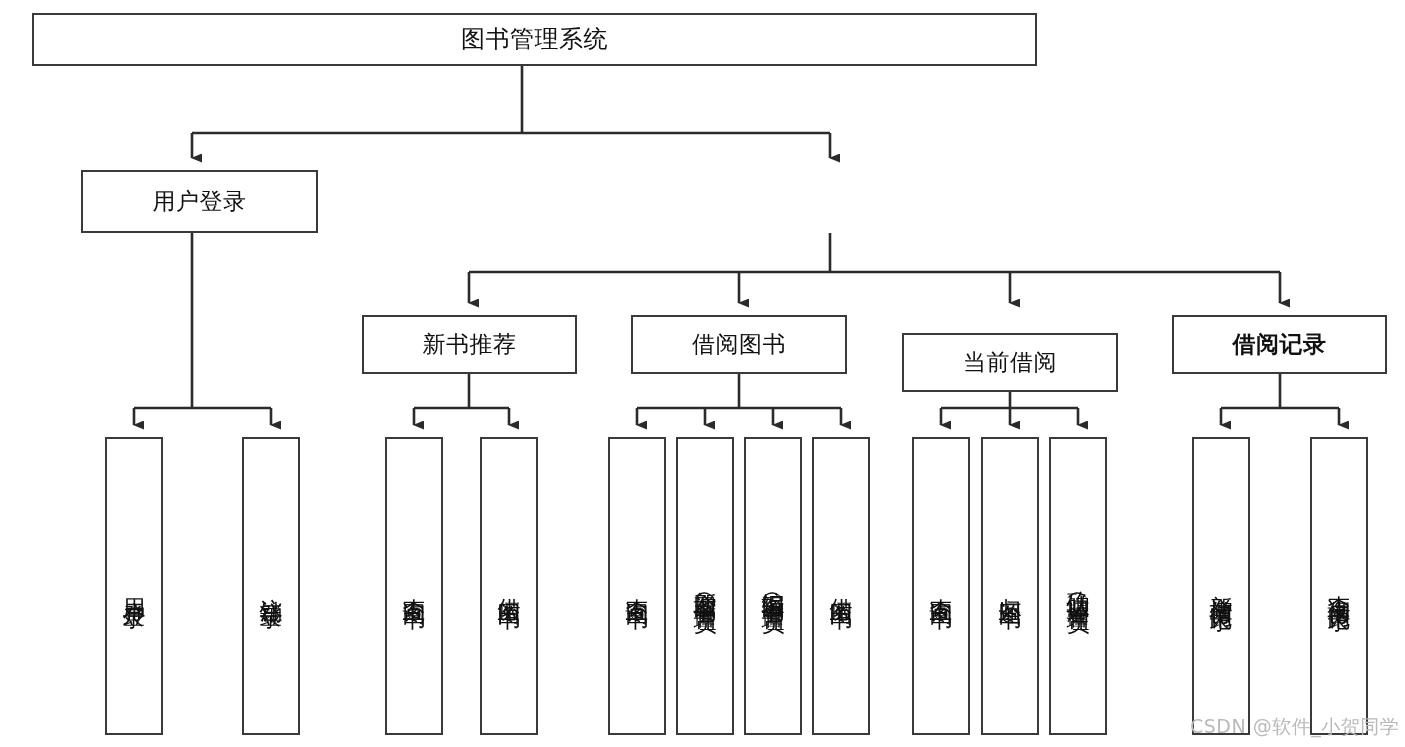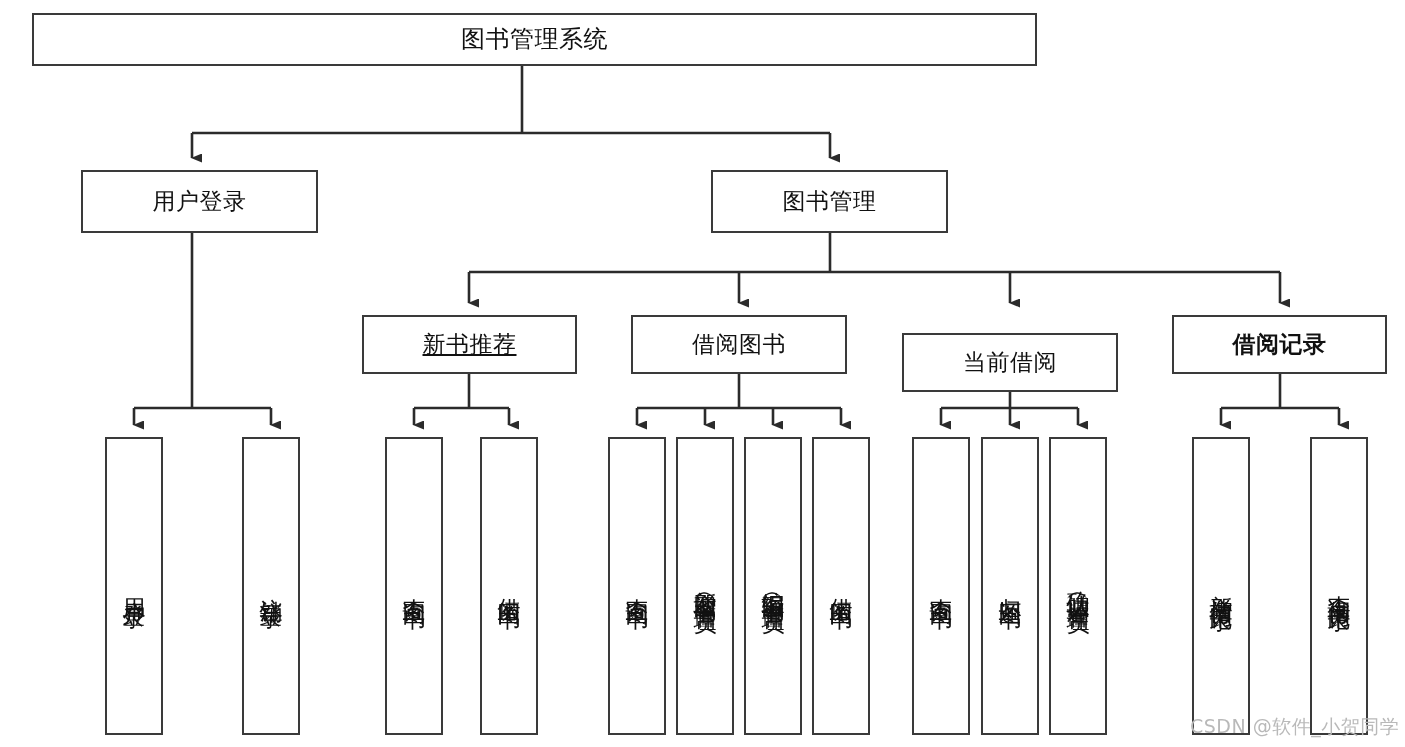--- a/index.html
+++ b/index.html
@@ -123,25 +123,22 @@
   </svg>
 
   <div class="node horizontal" id="node-root" style="left:32px; top:13px; width:1005px; height:53px;">
     <span class="label">图书管理系统</span>
   </div>
 
   <div class="node horizontal" style="left:81px; top:170px; width:237px; height:63px;">
     <span class="label">用户登录</span>
   </div>
 
-  <div class="node horizontal" style="left:711px; top:170px; width:237px; height:63px;">
-    <span class="label">图书管理</span>
-  </div>
-
-  <div class="node horizontal" style="left:362px; top:315px; width:215px; height:59px;text-decoration:underline;">
+
+  <div class="node horizontal" style="left:362px; top:315px; width:215px; height:59px;">
     <span class="label">新书推荐</span>
   </div>
 
   <div class="node horizontal" style="left:631px; top:315px; width:216px; height:59px;">
     <span class="label">借阅图书</span>
   </div>
 
   <div class="node horizontal" style="left:902px; top:315px; width:216px; height:59px;margin-top:18px;">
     <span class="label">当前借阅</span>
   </div>

